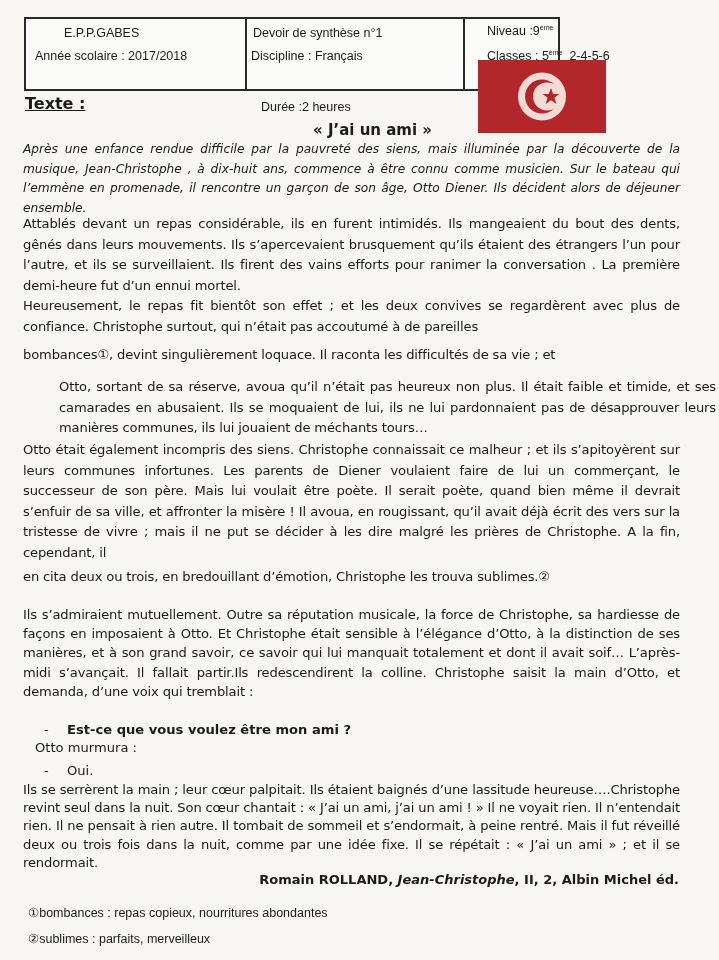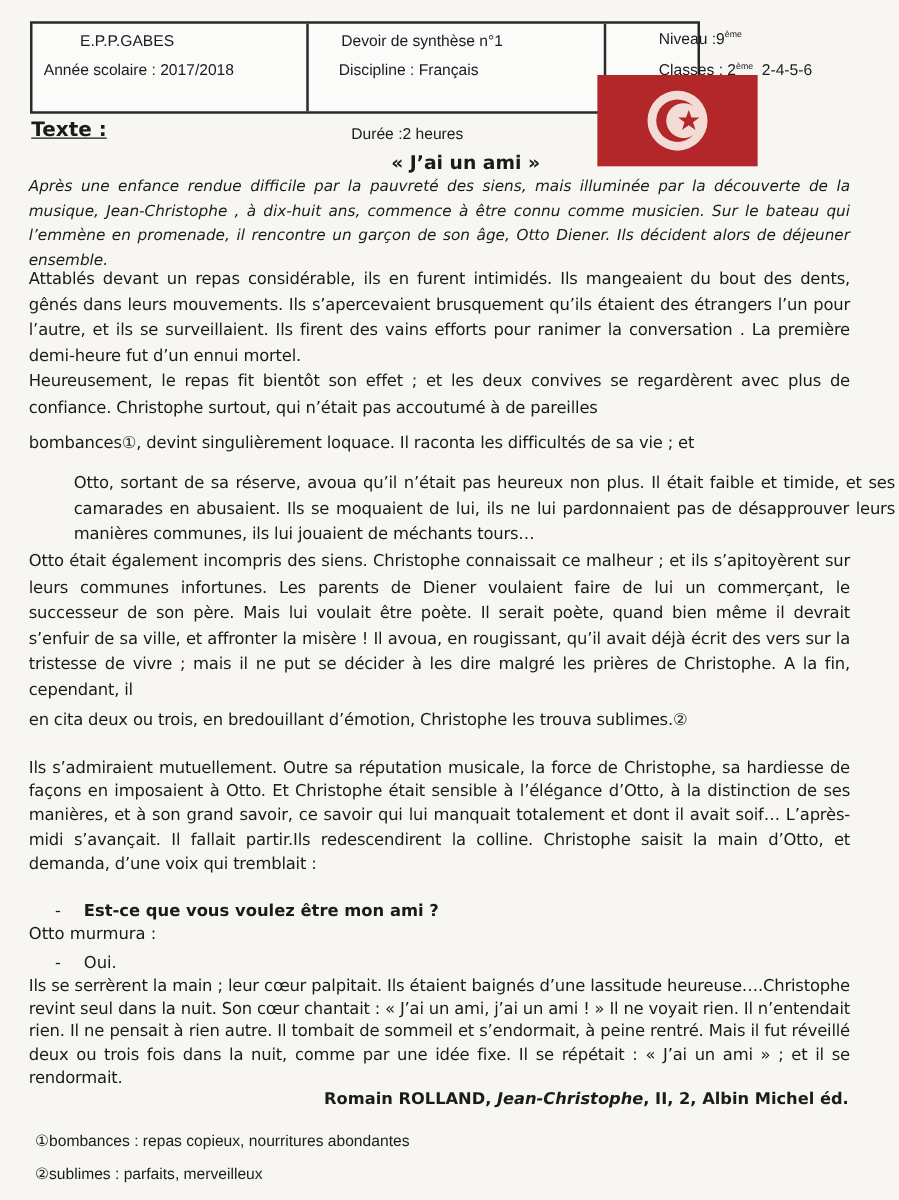--- a/index.html
+++ b/index.html
@@ -6,21 +6,20 @@
   body {
     width:719px; height:960px; overflow:hidden;
     background:#f7f6f3; color:#1b1b1b;
     font-family:"DejaVu Sans", sans-serif;
     position:relative;
   }
   .header {
     position:absolute; left:24px; top:17px; width:536px; height:74px;
     border:2px solid #2a2a2a; display:flex; box-sizing:border-box;
     background:#fbfbfa;
-    gap:20px;
   }
   .hcell { box-sizing:border-box; font-family:"Liberation Sans", sans-serif; font-size:12.5px; position:relative; }
   .hcell.c1 { width:221px; border-right:2px solid #2a2a2a; }
   .hcell.c2 { width:218px; border-right:2px solid #2a2a2a; }
   .hcell.c3 { flex:1; }
   .hcell span { position:absolute; white-space:nowrap; }
   sup { font-size:7px; }
   .flag {
     position:absolute; left:478px; top:60px; width:128px; height:73px;
     background:#b3262a;
@@ -62,21 +61,21 @@
     <span style="left:38px;top:7px;">E.P.P.GABES</span>
     <span style="left:9px;top:30px;">Année scolaire : 2017/2018</span>
   </div>
   <div class="hcell c2">
     <span style="left:6px;top:7px;">Devoir de synthèse n°1</span>
     <span style="left:4px;top:30px;">Discipline : Français</span>
     <span style="left:14px;top:53px;margin-top:28px;">Durée :2 heures</span>
   </div>
   <div class="hcell c3">
     <span style="left:22px;top:5px;"><span style="position:static">Niveau :9</span><sup>ème</sup></span>
-    <span style="left:22px;top:30px;"><span style="position:static">Classes : 2</span><sup>ème</sup>&nbsp;&nbsp;<span style="position:static">2-4-5-6</span></span>
+    <span style="left:22px;top:30px;"><span style="position:static">Classes : 5</span><sup>ème</sup>&nbsp;&nbsp;<span style="position:static">2-4-5-6</span></span>
   </div>
 </div>
 
 <div class="flag">
   <svg viewBox="0 0 128 73">
     <rect width="128" height="73" fill="#b3262a"></rect>
     <circle cx="64" cy="36.5" r="24" fill="#f4dcd6"></circle>
     <circle cx="64" cy="36.5" r="17" fill="#b3262a"></circle>
     <circle cx="69" cy="36.5" r="14" fill="#f4dcd6"></circle>
     <polygon points="73,28 75.2,34 81.5,34 76.4,37.8 78.4,44 73,40.2 67.6,44 69.6,37.8 64.5,34 70.8,34" fill="#b3262a"></polygon>
@@ -90,21 +89,21 @@
 <div class="para" style="top:214px;"> Attablés devant un repas considérable, ils en furent intimidés. Ils mangeaient du bout des dents, gênés dans leurs mouvements. Ils  s’apercevaient brusquement qu’ils étaient des étrangers l’un pour l’autre, et ils se surveillaient. Ils firent des vains efforts pour ranimer la conversation . La première demi-heure fut d’un ennui mortel.</div>
 <div class="para" style="top:296px;">Heureusement, le repas fit bientôt son effet ; et les deux convives se regardèrent avec plus de confiance. Christophe surtout, qui n’était pas accoutumé à de pareilles</div>
 <div class="para" style="top:345px;">bombances①, devint singulièrement loquace. Il raconta les difficultés de sa vie ; et</div>
 <div class="para" style="top:377px;margin-left:36px;">Otto, sortant de sa réserve, avoua qu’il n’était pas  heureux non plus. Il était faible et timide, et ses camarades en abusaient. Ils se moquaient de lui, ils ne lui pardonnaient pas de désapprouver leurs manières communes, ils lui jouaient de méchants tours…</div>
 <div class="para" style="top:440px;">Otto était également incompris des siens. Christophe connaissait ce malheur ; et ils s’apitoyèrent sur leurs communes infortunes. Les parents de Diener voulaient faire de lui un commerçant, le successeur de son père. Mais  lui voulait être poète. Il serait poète, quand bien même il devrait s’enfuir de sa ville, et affronter la misère ! Il avoua, en rougissant, qu’il avait déjà écrit des vers sur la tristesse de vivre ; mais il ne put se décider à les dire malgré les prières  de Christophe. A la fin, cependant, il</div>
 <div class="para" style="top:567px;">en cita deux ou trois, en bredouillant d’émotion, Christophe les trouva sublimes.②</div>
 <div class="para" style="top:605px;line-height:19.2px;">Ils s’admiraient  mutuellement. Outre sa réputation musicale, la force de Christophe, sa hardiesse de façons en imposaient à Otto. Et Christophe était sensible à l’élégance d’Otto, à la distinction de ses manières, et à son grand savoir, ce savoir qui lui manquait totalement et dont il avait soif… L’après-midi s’avançait. Il fallait partir.Ils redescendirent la colline. Christophe saisit la main d’Otto, et demanda, d’une voix qui tremblait :</div>
 
 <div class="dash" style="left:44px;top:722px;">-</div>
 <div class="dash" style="left:67px;top:722px;font-weight:bold;">Est-ce que vous voulez être mon ami ?</div>
-<div class="dash" style="left:23px;top:740px;">Otto murmura :</div>
+<div class="dash" style="left:35px;top:740px;">Otto murmura :</div>
 <div class="dash" style="left:44px;top:763px;">-</div>
 <div class="dash" style="left:67px;top:763px;">Oui.</div>
 
 <div class="para" style="top:781px;line-height:18.2px;">Ils se serrèrent la main ; leur cœur palpitait. Ils étaient baignés d’une lassitude heureuse….Christophe revint seul dans la nuit. Son cœur chantait : « J’ai un ami, j’ai un ami ! » Il ne voyait rien. Il n’entendait rien. Il ne pensait à rien autre. Il tombait de sommeil et s’endormait, à peine rentré. Mais il fut réveillé deux ou trois fois dans la nuit, comme par une idée fixe. Il se répétait : «  J’ai un ami » ; et il se rendormait.</div>
 
 <div class="author"><span>Romain ROLLAND, </span><i>Jean-Christophe</i><span>, II, 2, Albin Michel éd.</span></div>
 
 <div class="notes" style="top:905px;">①bombances : repas copieux, nourritures abondantes</div>
 <div class="notes" style="top:931px;">②sublimes : parfaits, merveilleux</div>
 

